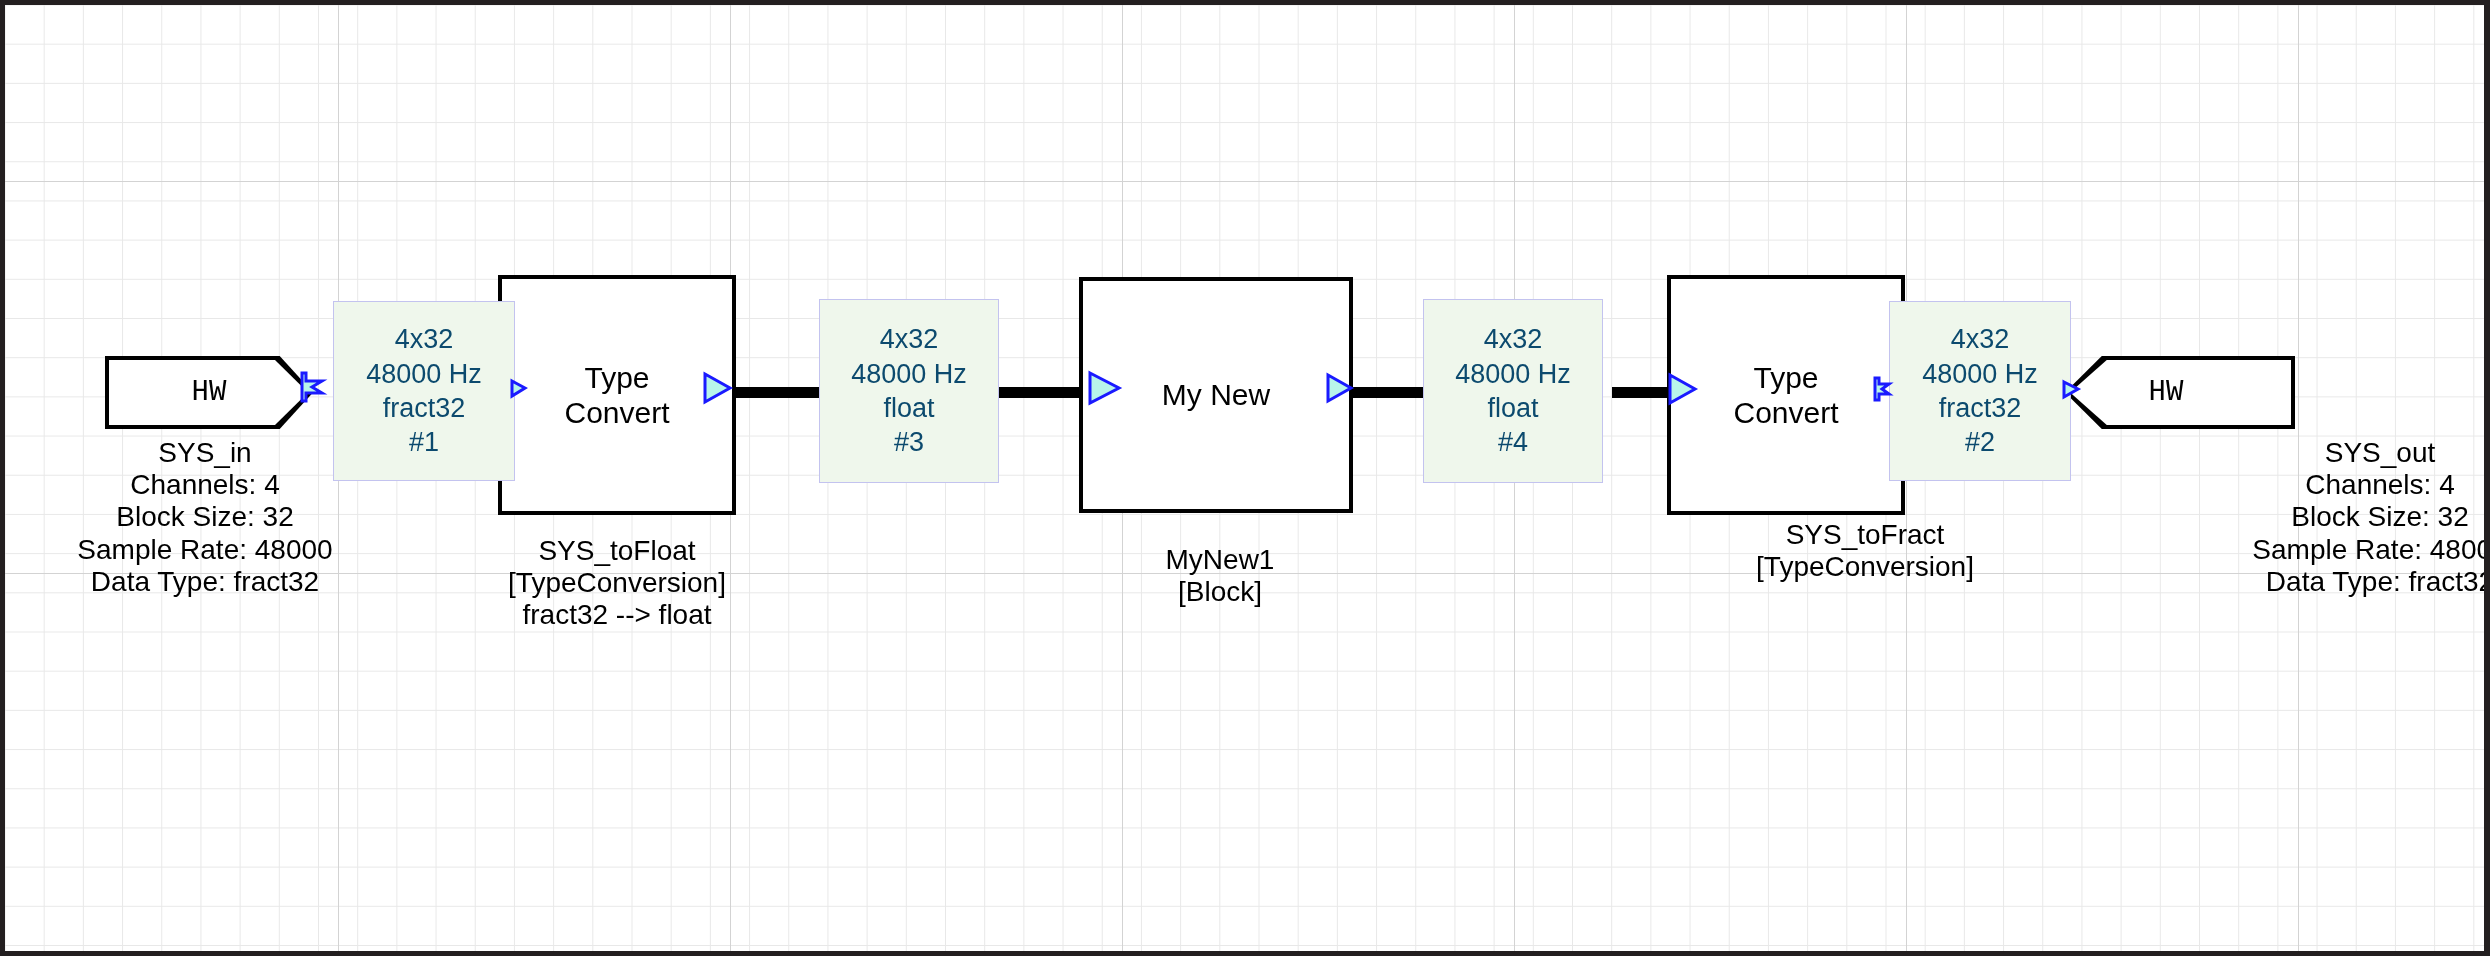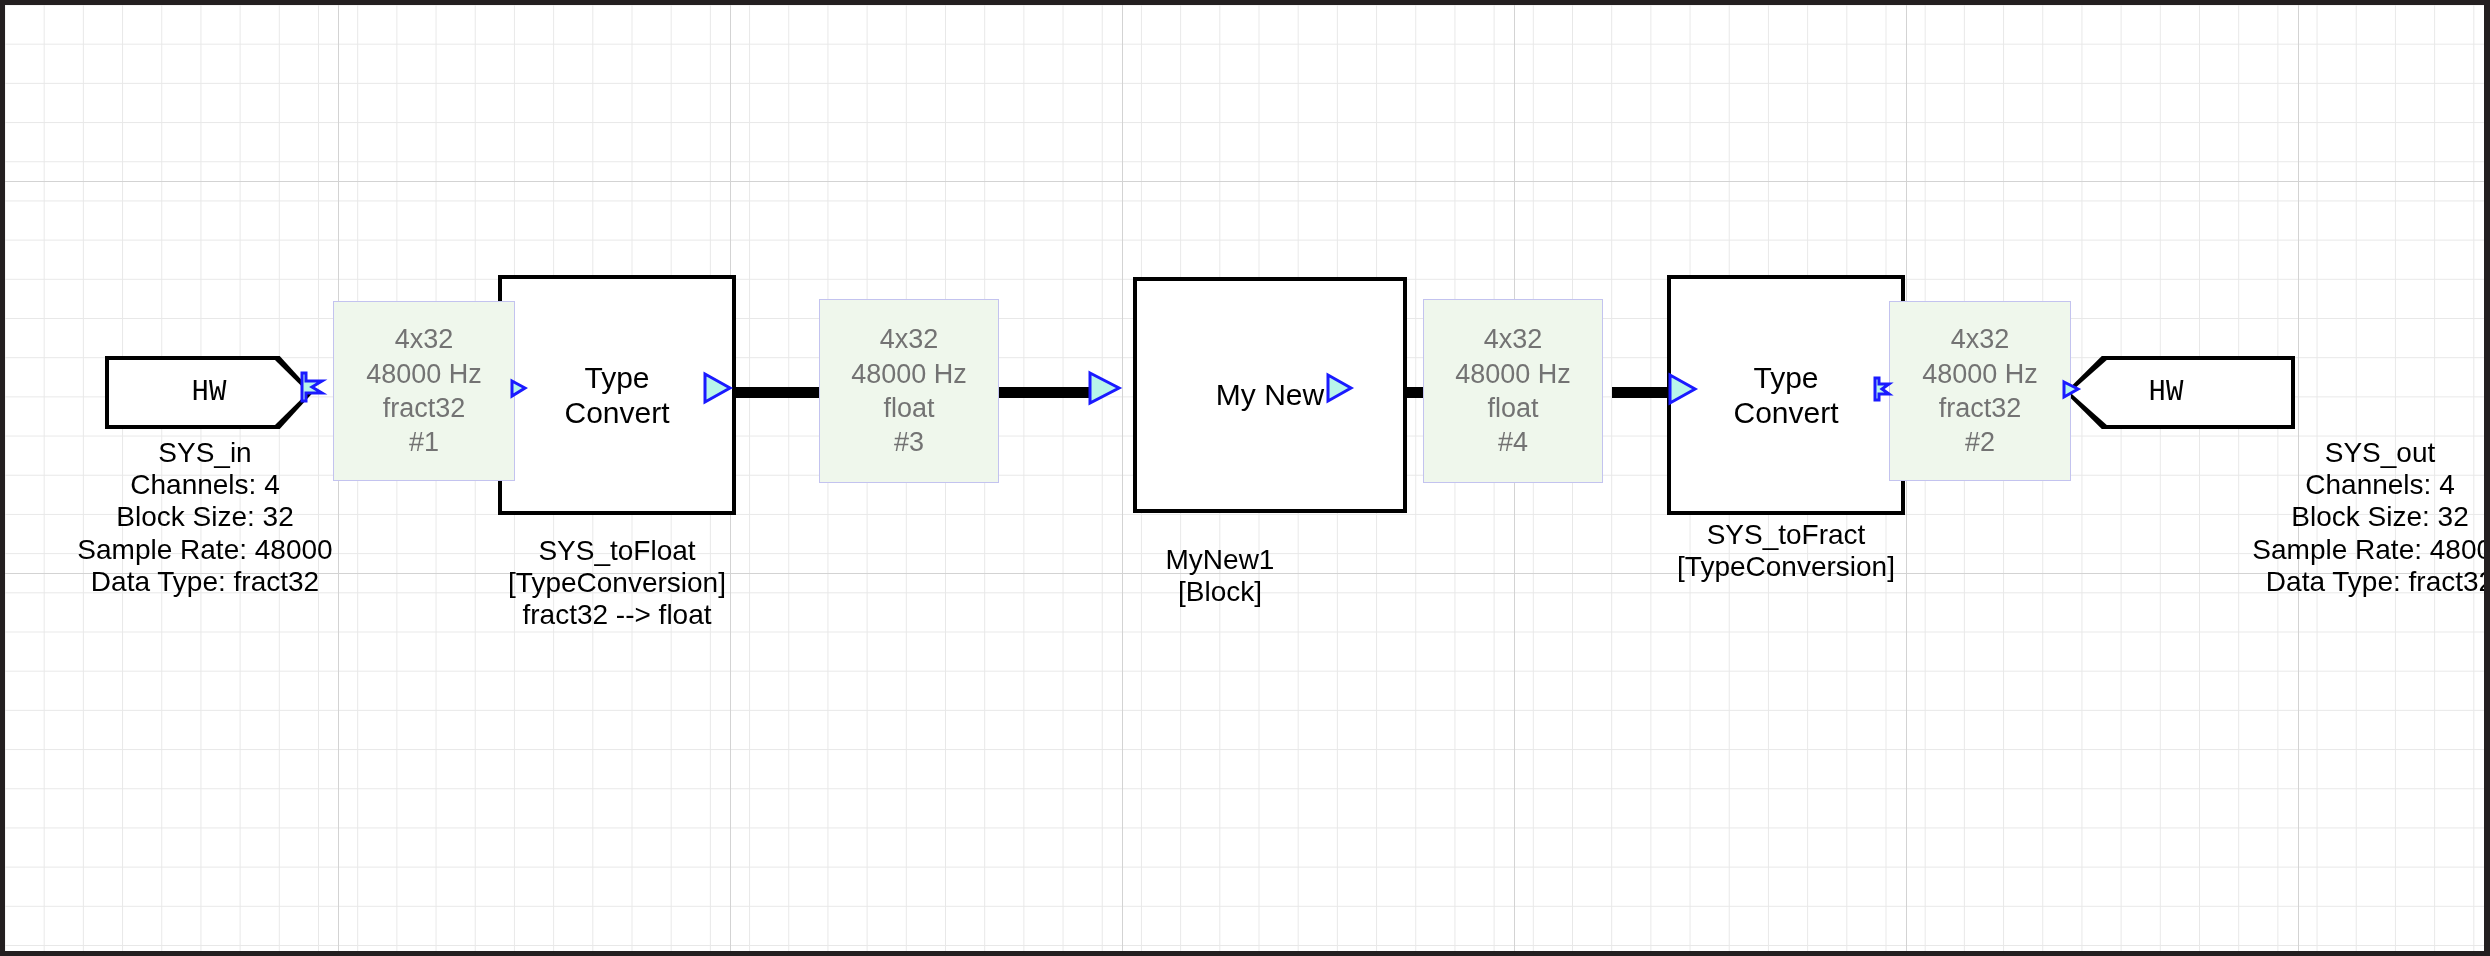--- a/index.html
+++ b/index.html
@@ -102,21 +102,21 @@
   .sig-box {
     position: absolute;
     background: #eff7ec;
     border: 1.5px solid #c3c3ef;
     box-sizing: border-box;
     display: flex;
     flex-direction: column;
     align-items: center;
     justify-content: center;
     text-align: center;
-    color: #737373;
+    color: #0c4a6e;
     font-size: 27px;
     line-height: 1.27;
     font-family: "Liberation Sans", sans-serif;
     z-index: 5;
   }
 
   
   .caption {
     position: absolute;
     text-align: center;
@@ -198,21 +198,21 @@
     <div>fract32 --&gt; float</div>
   </div>
 
   <div class="sig-box" style="left:814px; top:294px; width:180px; height:184px;">
     <div>4x32</div>
     <div>48000 Hz</div>
     <div>float</div>
     <div>#3</div>
   </div>
 
-  <div class="block" style="left:1128px; top:272px; width:274px; height:236px;">
+  <div class="block" style="left:1074px; top:272px; width:274px; height:236px;">
     <div>My New</div>
   </div>
 
   <div class="port" style="left:1080px; top:364px;">
     <svg width="40" height="38" viewBox="0 0 40 38">
       <path d="M5 4 L34 19 L5 34 Z" fill="#b8f5ea" stroke="#1a1aff" stroke-width="3"></path>
     </svg>
   </div>
 
   <div class="port" style="left:1318px; top:366px;">
@@ -243,21 +243,21 @@
     <svg width="36" height="36" viewBox="0 0 36 36">
       <path d="M5 4 L30 18 L5 32 Z" fill="#b8f5ea" stroke="#1a1aff" stroke-width="3"></path>
     </svg>
   </div>
 
   <div class="port" style="left:1866px; top:369px;">
     <svg width="24" height="30" viewBox="0 0 24 30">
       <path d="M4 4 L4 26 L8 26 L8 20 L18 20 L11 15 L18 10 L8 10 L8 4 Z" fill="#b8f5ea" stroke="#1a1aff" stroke-width="3"></path>
     </svg>
   </div>
-  <div class="caption" style="left:1541px; top:514px; width:480px;">
+  <div class="caption" style="left:1620px; top:514px; width:480px;">
     <div>SYS_toFract</div>
     <div>[TypeConversion]</div>
   </div>
 
   <div class="sig-box" style="left:1884px; top:296px; width:182px; height:180px;">
     <div>4x32</div>
     <div>48000 Hz</div>
     <div>fract32</div>
     <div>#2</div>
   </div>

